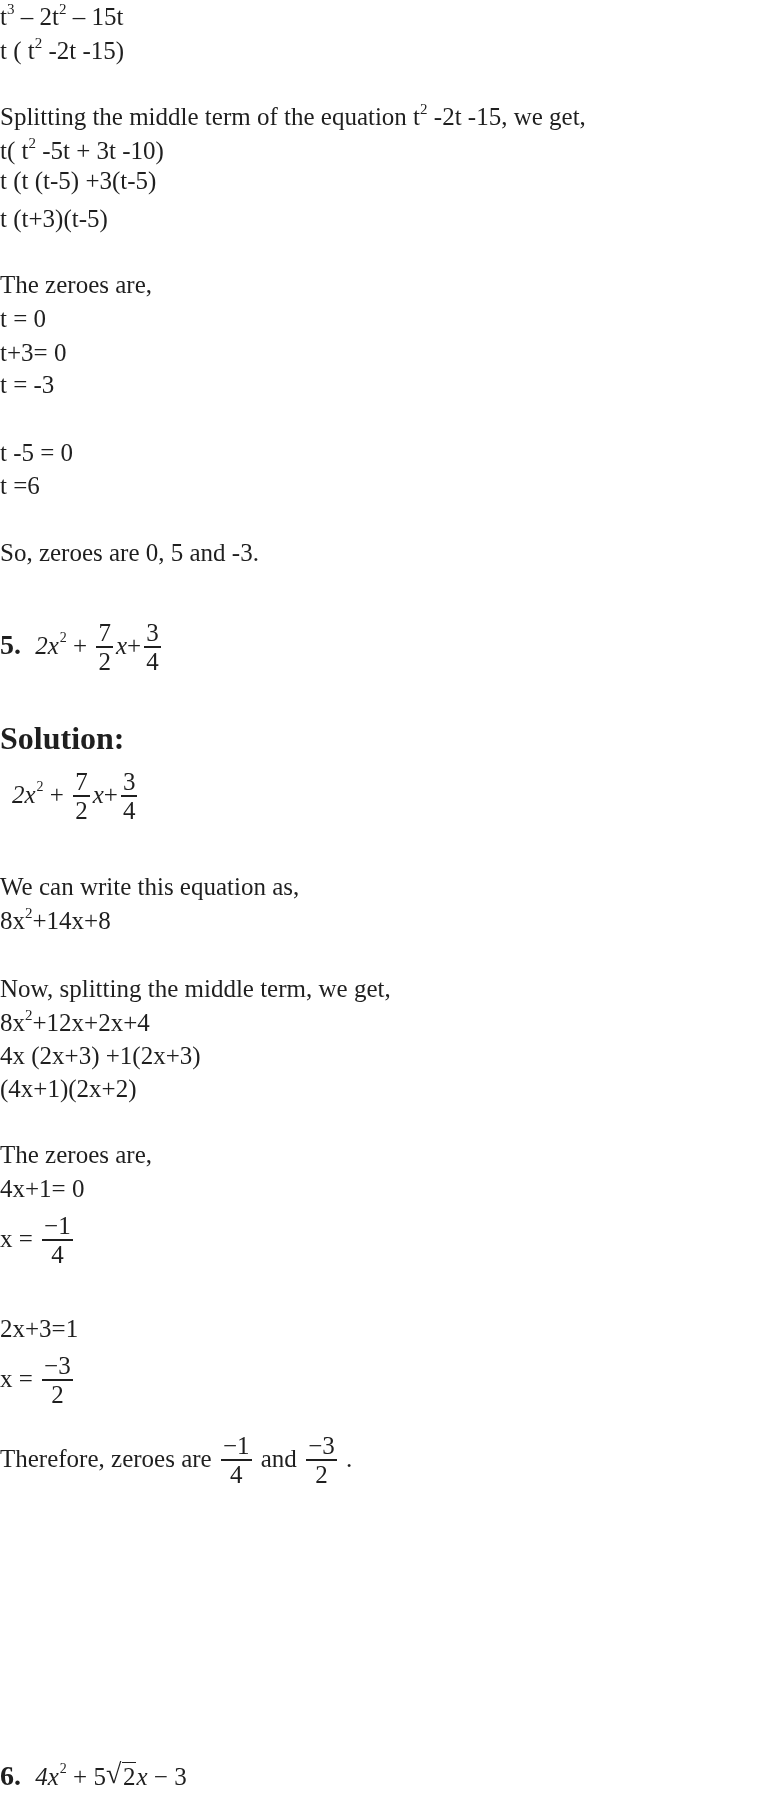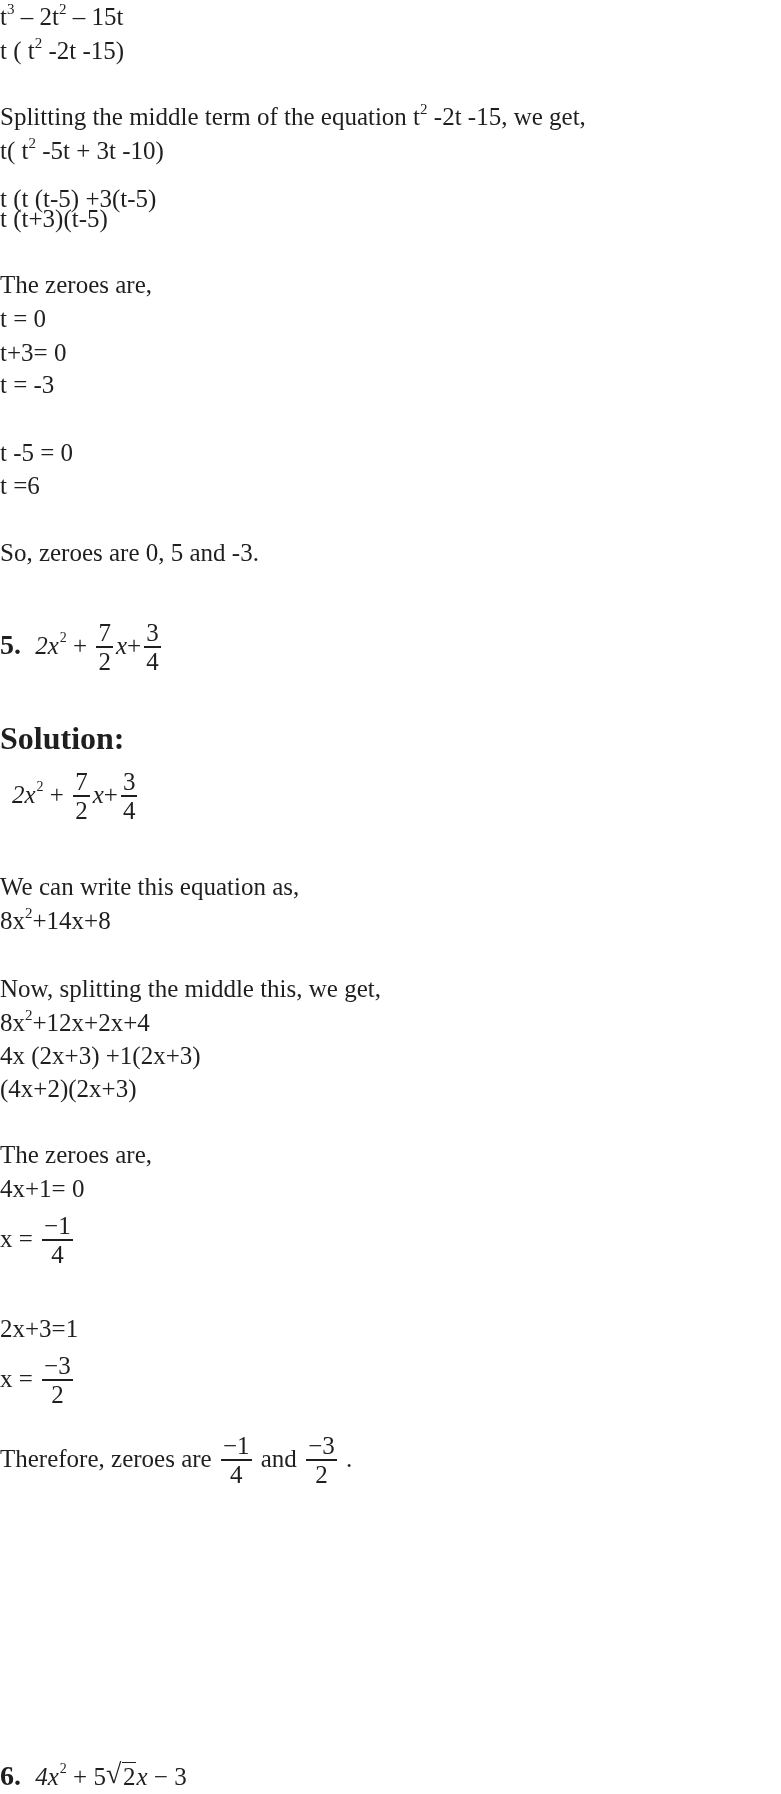--- a/index.html
+++ b/index.html
@@ -28,21 +28,21 @@
 </div>
 <div class="ln" style="top:36px">
   <span>t ( t</span><sup>2</sup><span> -2t -15)</span>
 </div>
 <div class="ln" style="top:102px">
   <span>Splitting the middle term of the equation t</span><sup>2</sup><span> -2t -15, we get,</span>
 </div>
 <div class="ln" style="top:136px">
   <span>t( t</span><sup>2</sup><span> -5t + 3t -10)</span>
 </div>
-<div class="ln" style="top:184px">t (t (t-5) +3(t-5)</div>
+<div class="ln" style="top:166px">t (t (t-5) +3(t-5)</div>
 <div class="ln" style="top:204px">t (t+3)(t-5)</div>
 <div class="ln" style="top:270px">The zeroes are,</div>
 <div class="ln" style="top:304px">t = 0</div>
 <div class="ln" style="top:338px">t+3= 0</div>
 <div class="ln" style="top:370px">t = -3</div>
 <div class="ln" style="top:438px">t -5 = 0</div>
 <div class="ln" style="top:471px">t =6</div>
 <div class="ln" style="top:538px">So, zeroes are 0, 5 and -3.</div>
 
 <div class="ln" style="top:610px; line-height:70px;">
@@ -75,26 +75,26 @@
         <span class="bar"></span>
         <span class="den">4</span>
       </span>
   </span>
 </div>
 
 <div class="ln" style="top:872px">We can write this equation as,</div>
 <div class="ln" style="top:906px">
   <span>8x</span><sup>2</sup><span>+14x+8</span>
 </div>
-<div class="ln" style="top:974px">Now, splitting the middle this, we get,</div>
+<div class="ln" style="top:974px">Now, splitting the middle term, we get,</div>
 <div class="ln" style="top:1008px">
   <span>8x</span><sup>2</sup><span>+12x+2x+4</span>
 </div>
 <div class="ln" style="top:1041px">4x (2x+3) +1(2x+3)</div>
-<div class="ln" style="top:1074px">(4x+2)(2x+3)</div>
+<div class="ln" style="top:1074px">(4x+1)(2x+2)</div>
 <div class="ln" style="top:1140px">The zeroes are,</div>
 <div class="ln" style="top:1174px">4x+1= 0</div>
 
 <div class="ln" style="top:1204px; line-height:70px;">
   <span>x = </span><span class="frac">
       <span class="num">−1</span>
       <span class="bar"></span>
       <span class="den">4</span>
     </span>
 </div>

